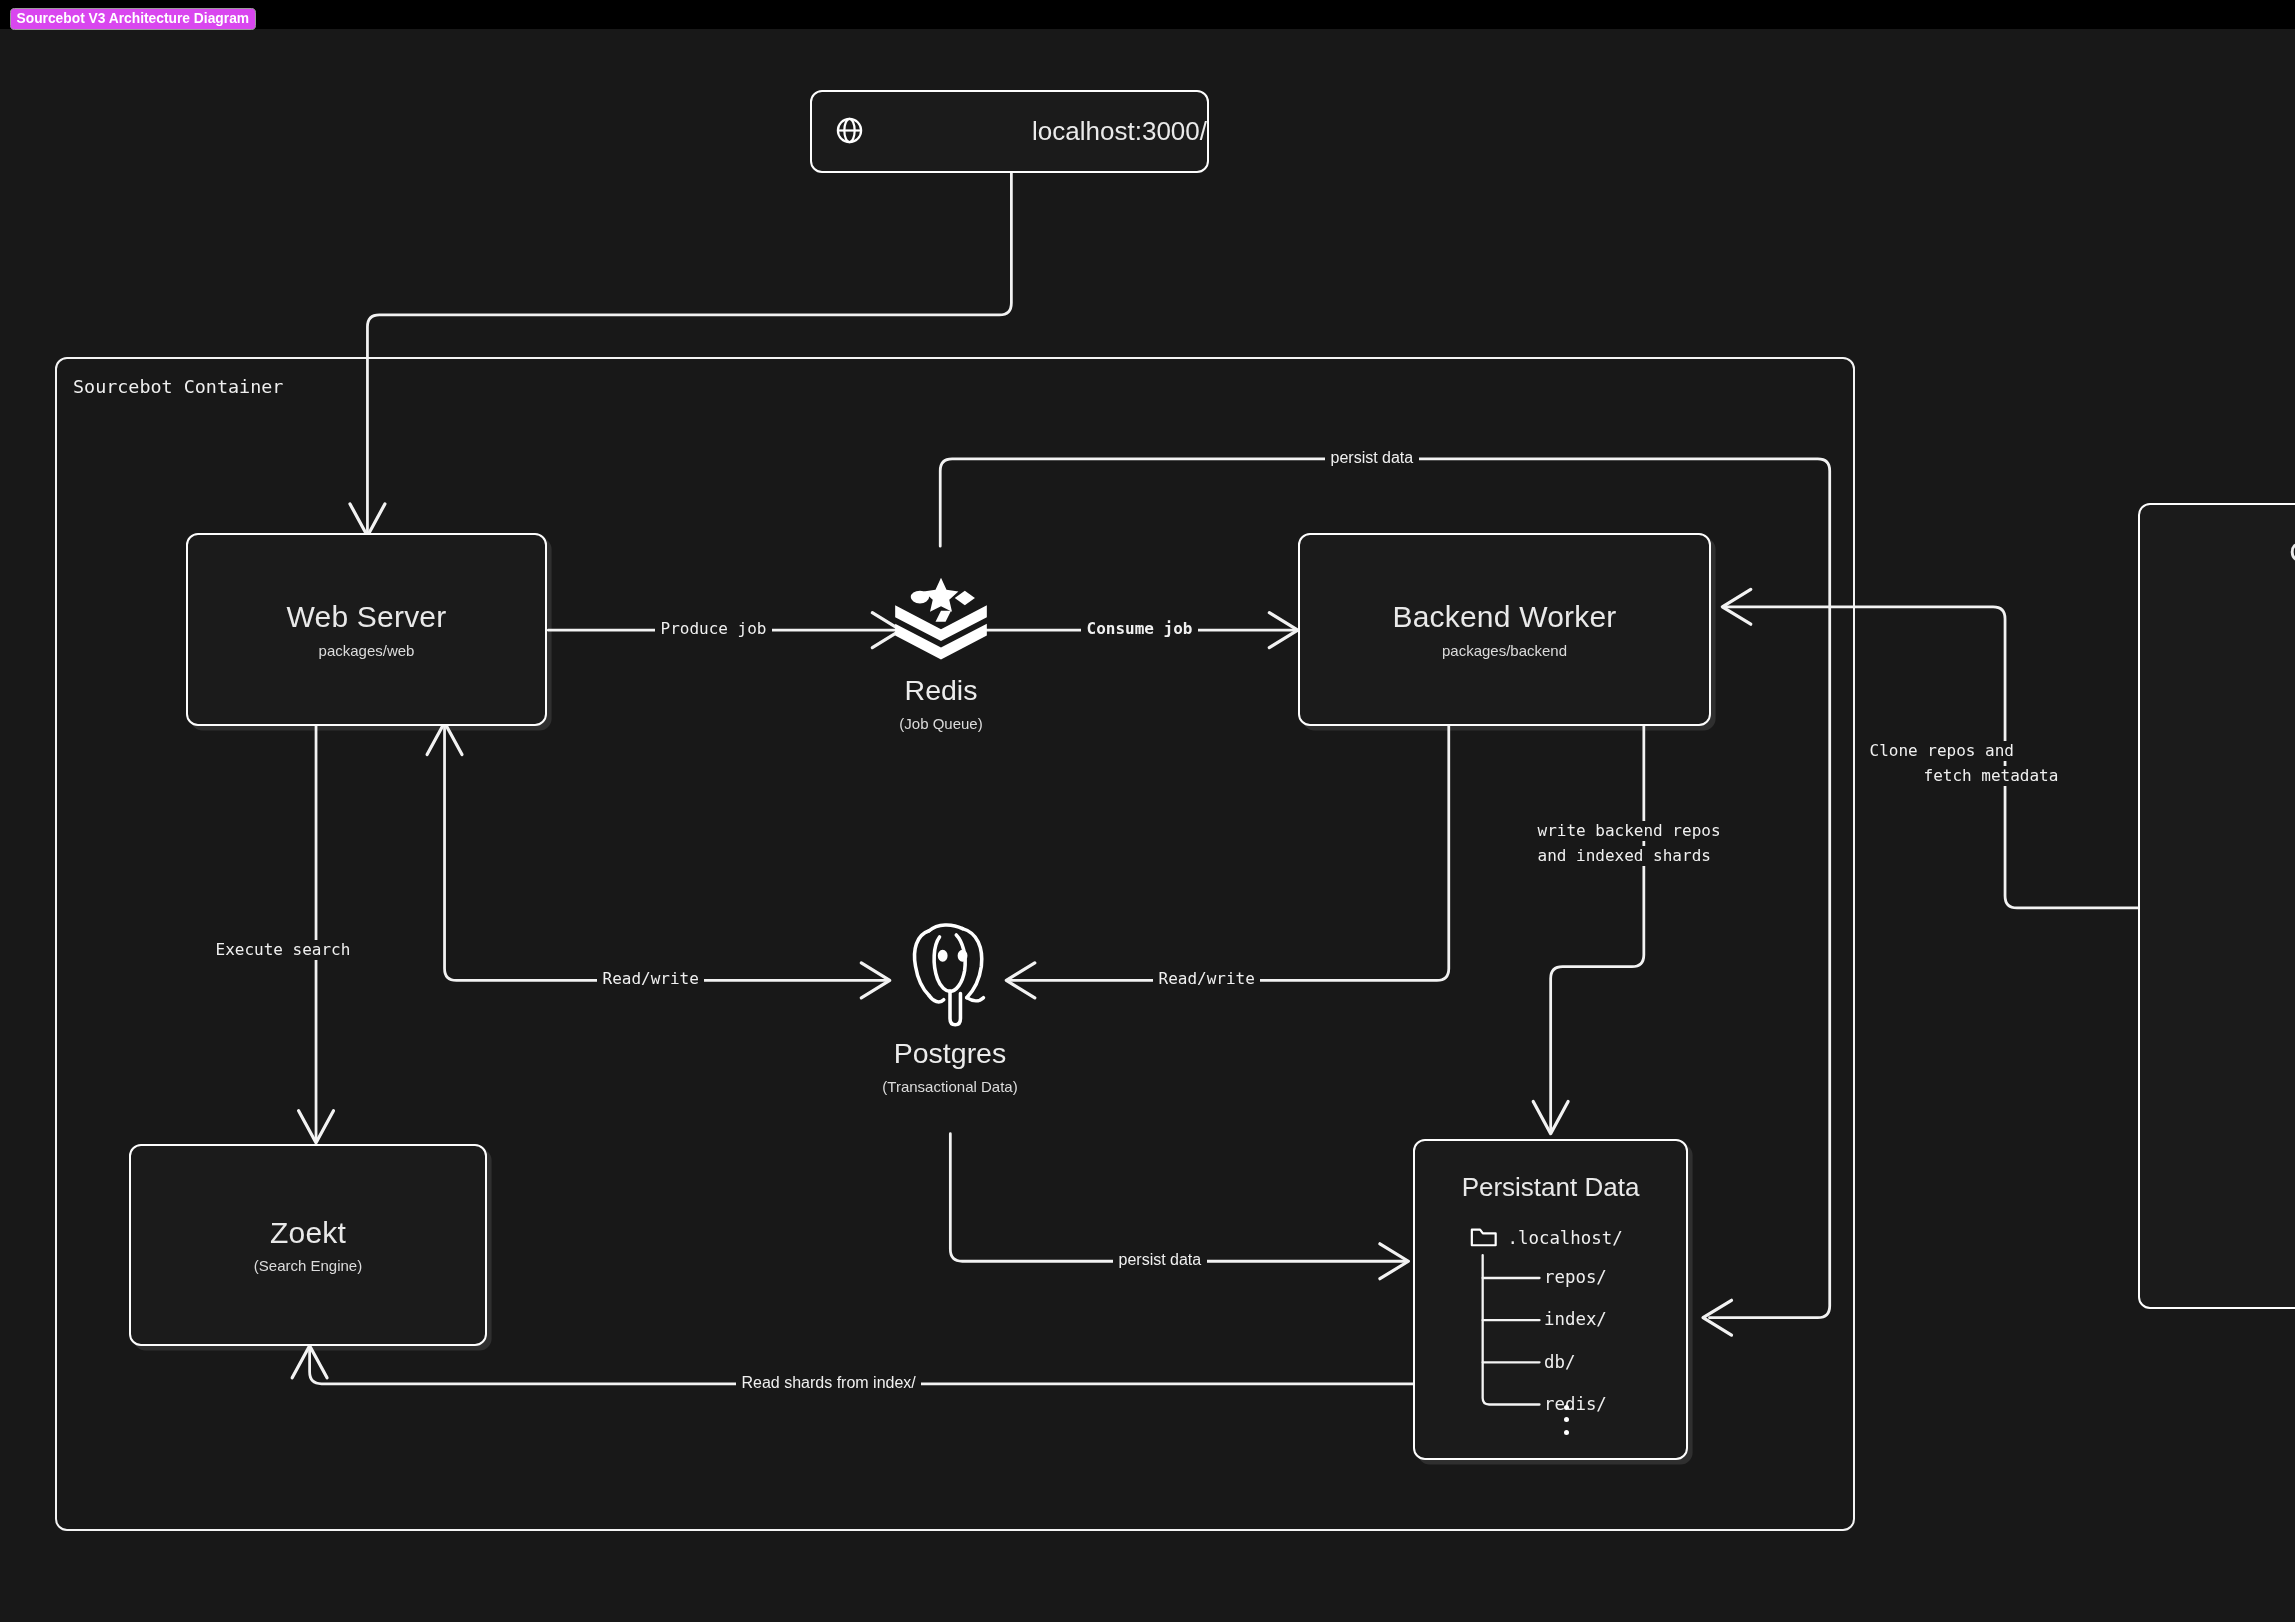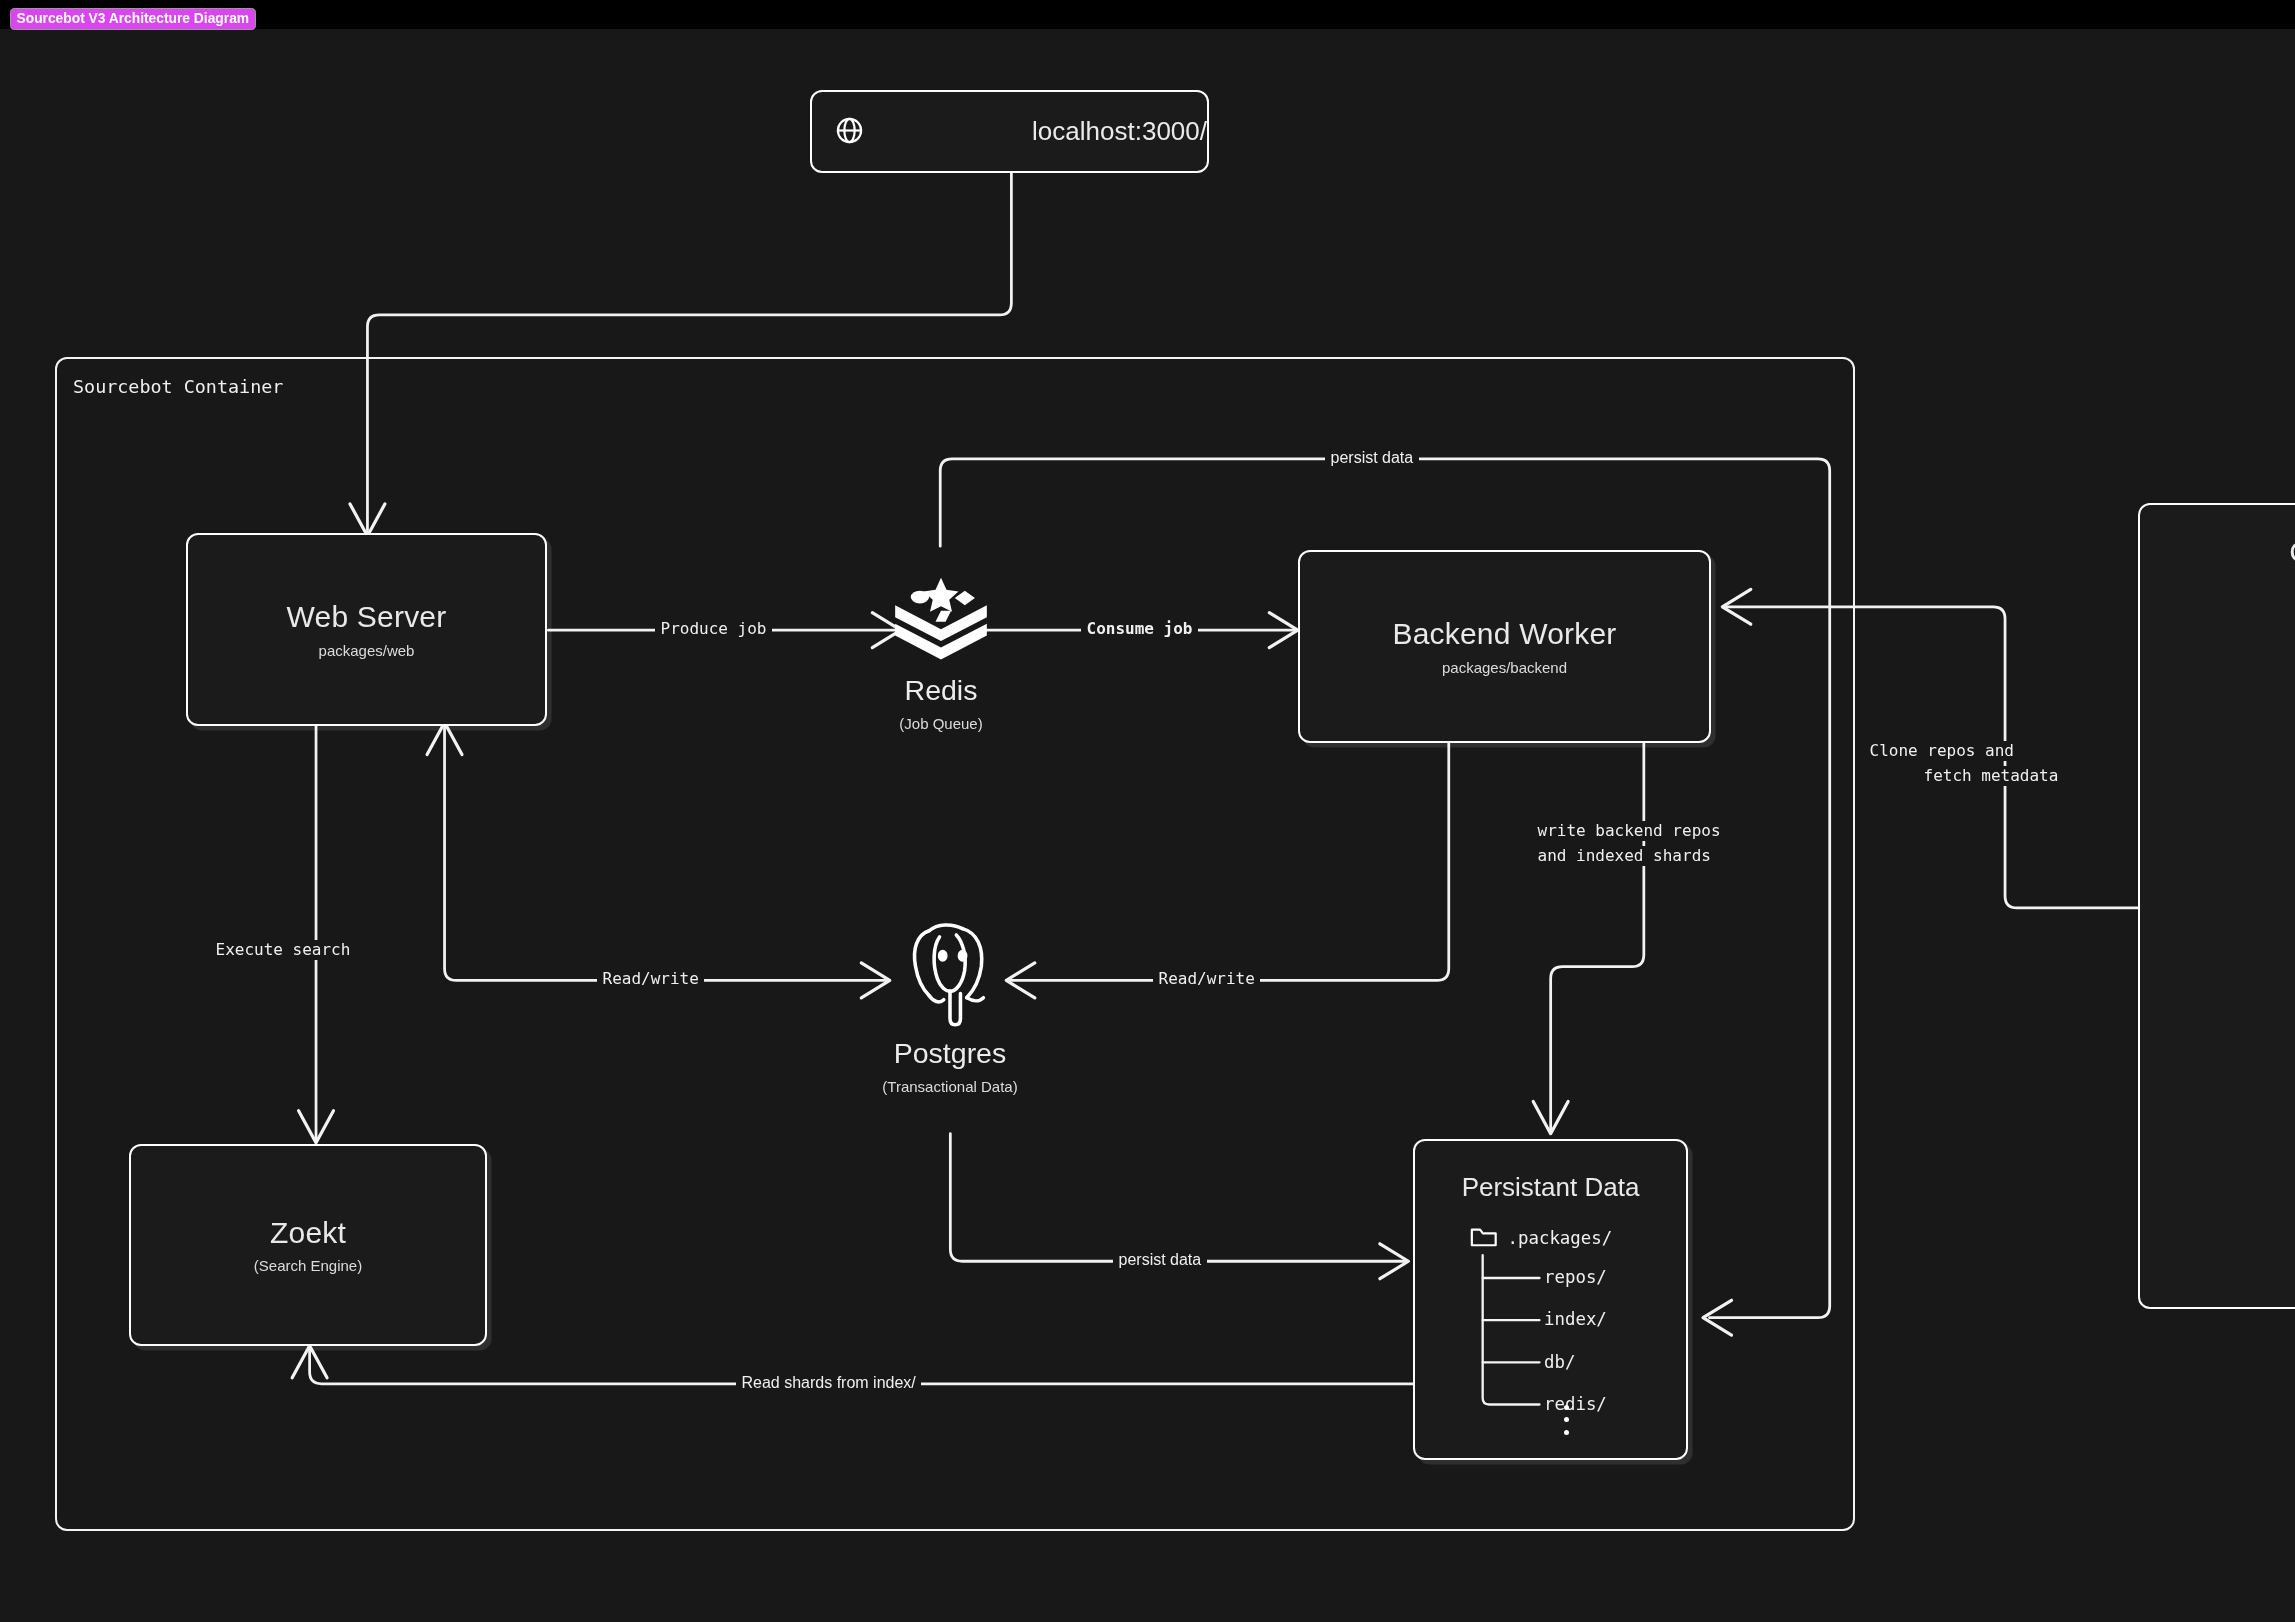--- a/index.html
+++ b/index.html
@@ -211,21 +211,21 @@
   </div>
 
   <div id="container-group"></div>
   <div id="container-label">Sourcebot Container</div>
 
   <div class="node" id="web-server" style="left:186px; top:533px; width:361px; height:193px;">
     <div class="title">Web Server</div>
     <div class="sub">packages/web</div>
   </div>
 
-  <div class="node" id="backend-worker" style="left:1298px; top:550px; width:413px; height:193px;">
+  <div class="node" id="backend-worker" style="left:1298px; top:533px; width:413px; height:193px;">
     <div class="title">Backend Worker</div>
     <div class="sub">packages/backend</div>
   </div>
 
   <div class="node" id="zoekt" style="left:129px; top:1144px; width:358px; height:202px;">
     <div class="title">Zoekt</div>
     <div class="sub">(Search Engine)</div>
   </div>
 
   <div class="icon-node" id="redis-node" style="left:863px; top:574px; width:156px;">
@@ -270,21 +270,21 @@
         <line x1="112" y1="120" x2="236" y2="120"></line>
         <line x1="112" y1="212" x2="236" y2="212"></line>
         <line x1="112" y1="304" x2="236" y2="304"></line>
       </svg>
       <div class="tree-root">
         <span>
           <svg width="27.5" height="22" viewBox="0 0 30 24" fill="none" stroke="#ffffff" stroke-width="2.4" stroke-linejoin="round">
             <path d="M2,21 L2,4 L11,4 L14,8 L28,8 L28,21 Z"></path>
           </svg>
         </span>
-        <span class="lbl">.packages/</span>
+        <span class="lbl">.localhost/</span>
       </div>
       <div class="tree-item" style="top:44px;">
         <span class="lbl">repos/</span>
       </div>
       <div class="tree-item" style="top:86px;">
         <span class="lbl">index/</span>
       </div>
       <div class="tree-item" style="top:129px;">
         <span class="lbl">db/</span>
       </div>

